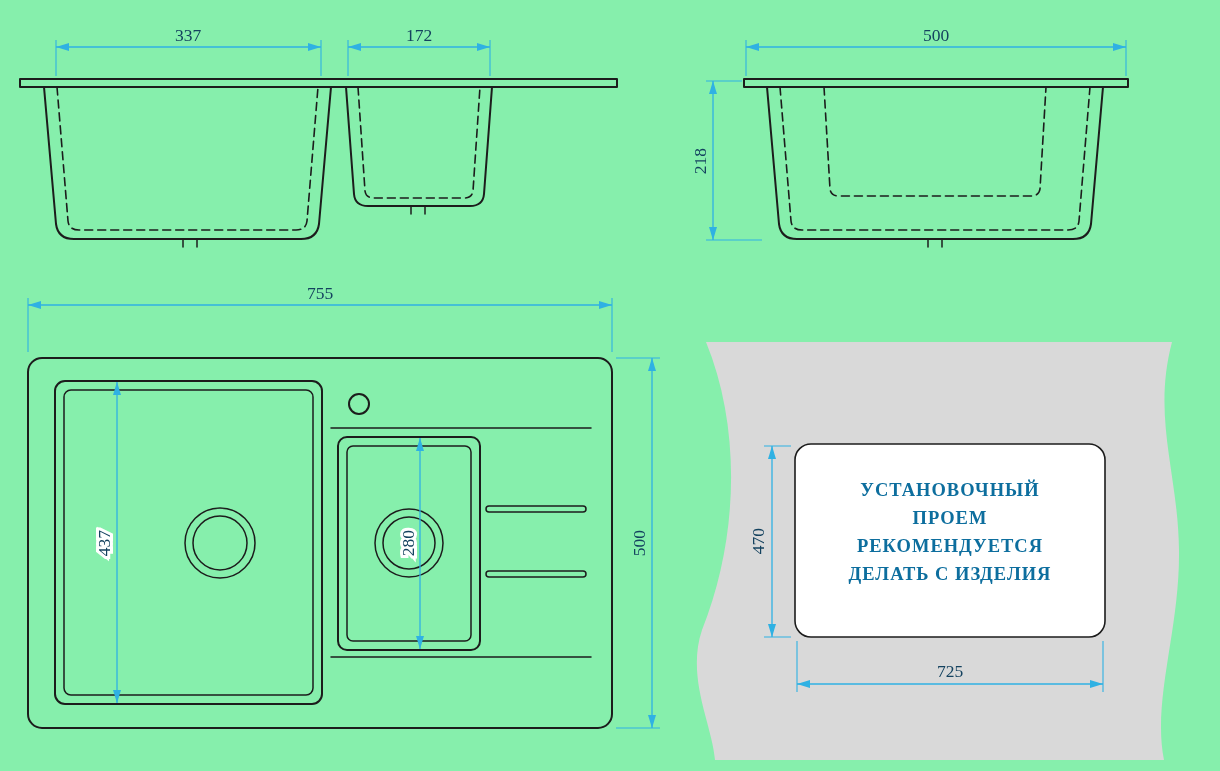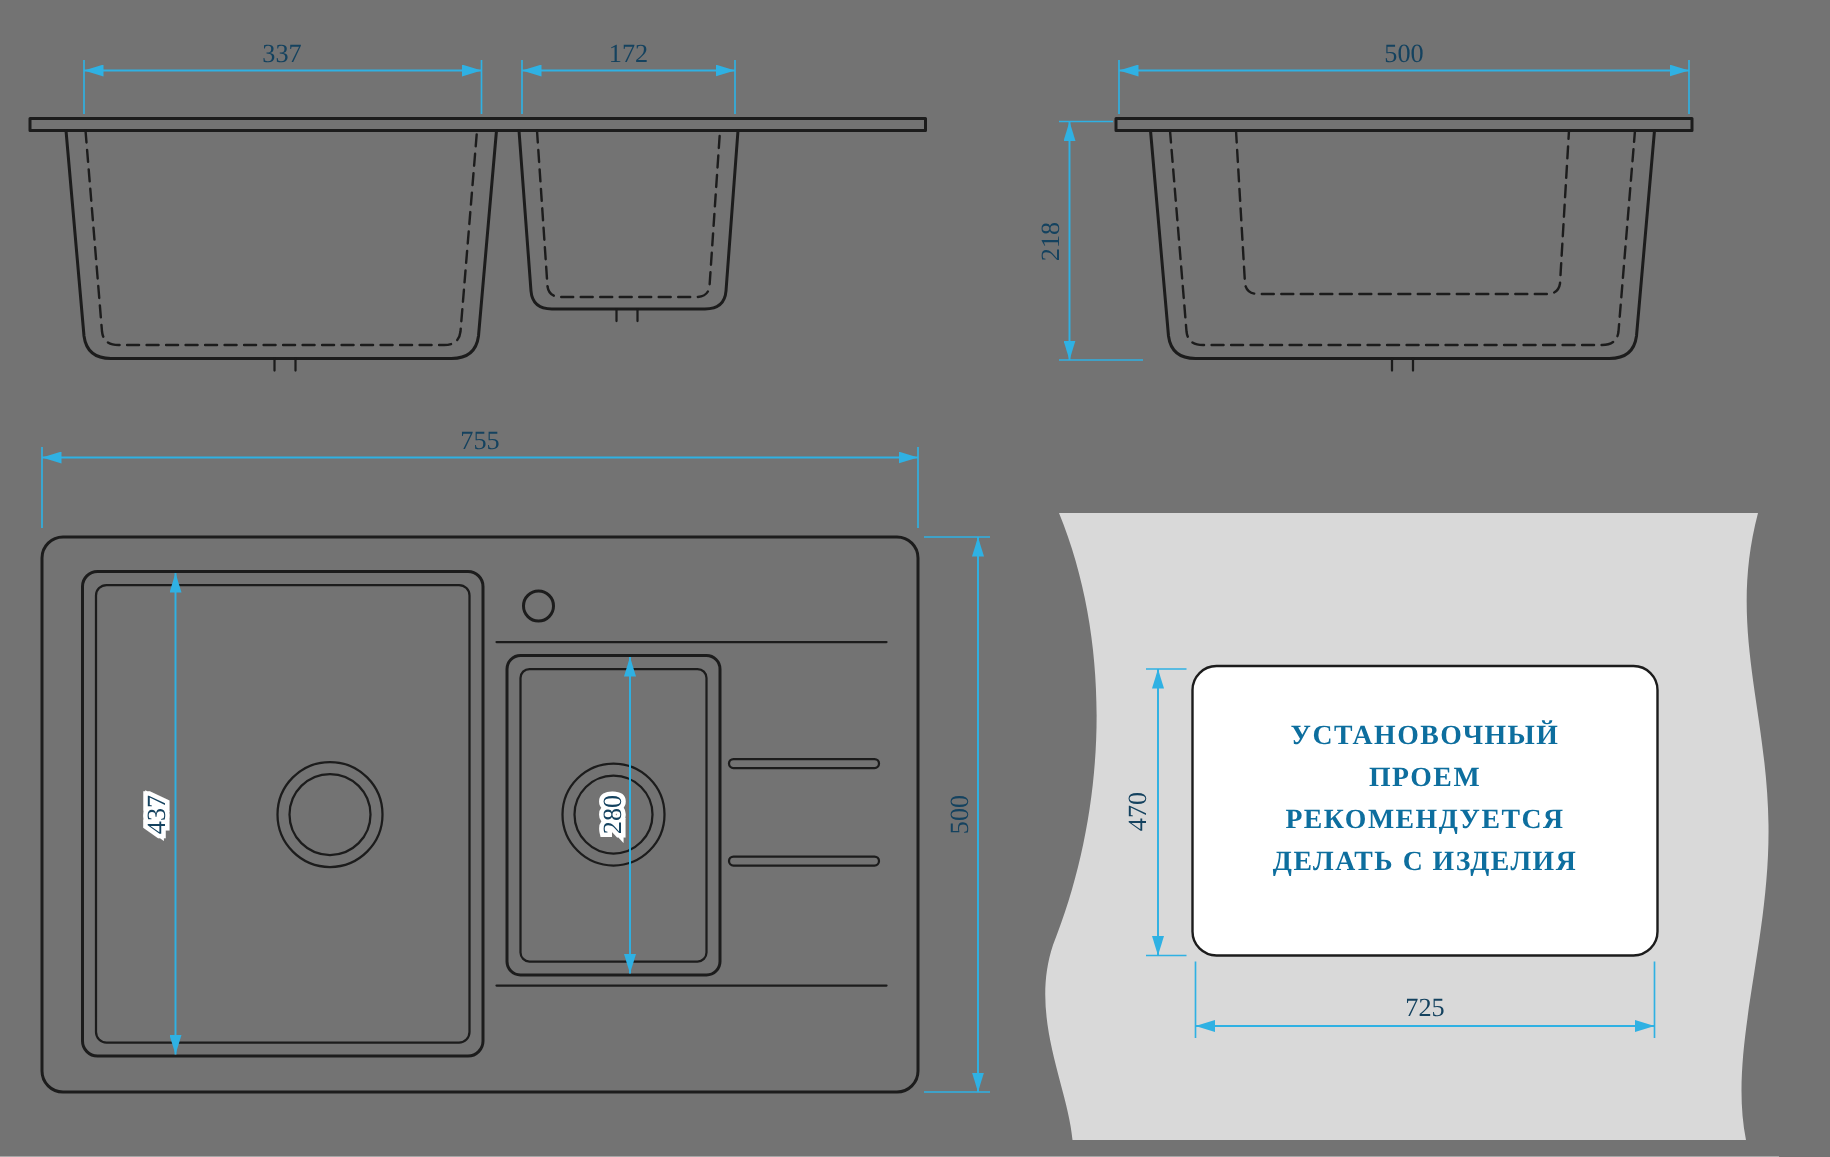--- a/index.html
+++ b/index.html
@@ -4,21 +4,21 @@
 <style>
   :root{
     --dimension-line:#2fb1e3;
     --dimension-text:#14425f;
     --outline:#1c1c1c;
     --note-text:#0d6e9e;
     --panel-fill:#d9d9d9;
   }
   *{box-sizing:border-box;}
   body{margin:0;background:#ffffff;font-family:"Liberation Sans",sans-serif;}
-  .stage{position:relative;width:1220px;height:771px;background:#737373;overflow:hidden;}
+  .stage{position:relative;width:1220px;height:771px;background:#86efac;overflow:hidden;}
   svg{display:block;}
   .outline{stroke:var(--outline);fill:none;stroke-width:2;stroke-linecap:round;stroke-linejoin:round;}
   .outline-thin{stroke-width:1.5;}
   .dashed{stroke-dasharray:8 5;stroke-width:1.6;}
   .dim{stroke:var(--dimension-line);stroke-width:1.3;fill:none;}
   .ext{stroke:var(--dimension-line);stroke-width:1.1;fill:none;}
   .dim-text{font:17.5px "Liberation Serif",serif;fill:var(--dimension-text);}
   .halo{paint-order:stroke;stroke:#ffffff;stroke-width:6;}
   .note-text{font:bold 18.5px "Liberation Serif",serif;fill:var(--note-text);letter-spacing:1px;}
   .panel{fill:var(--panel-fill);stroke:none;}

